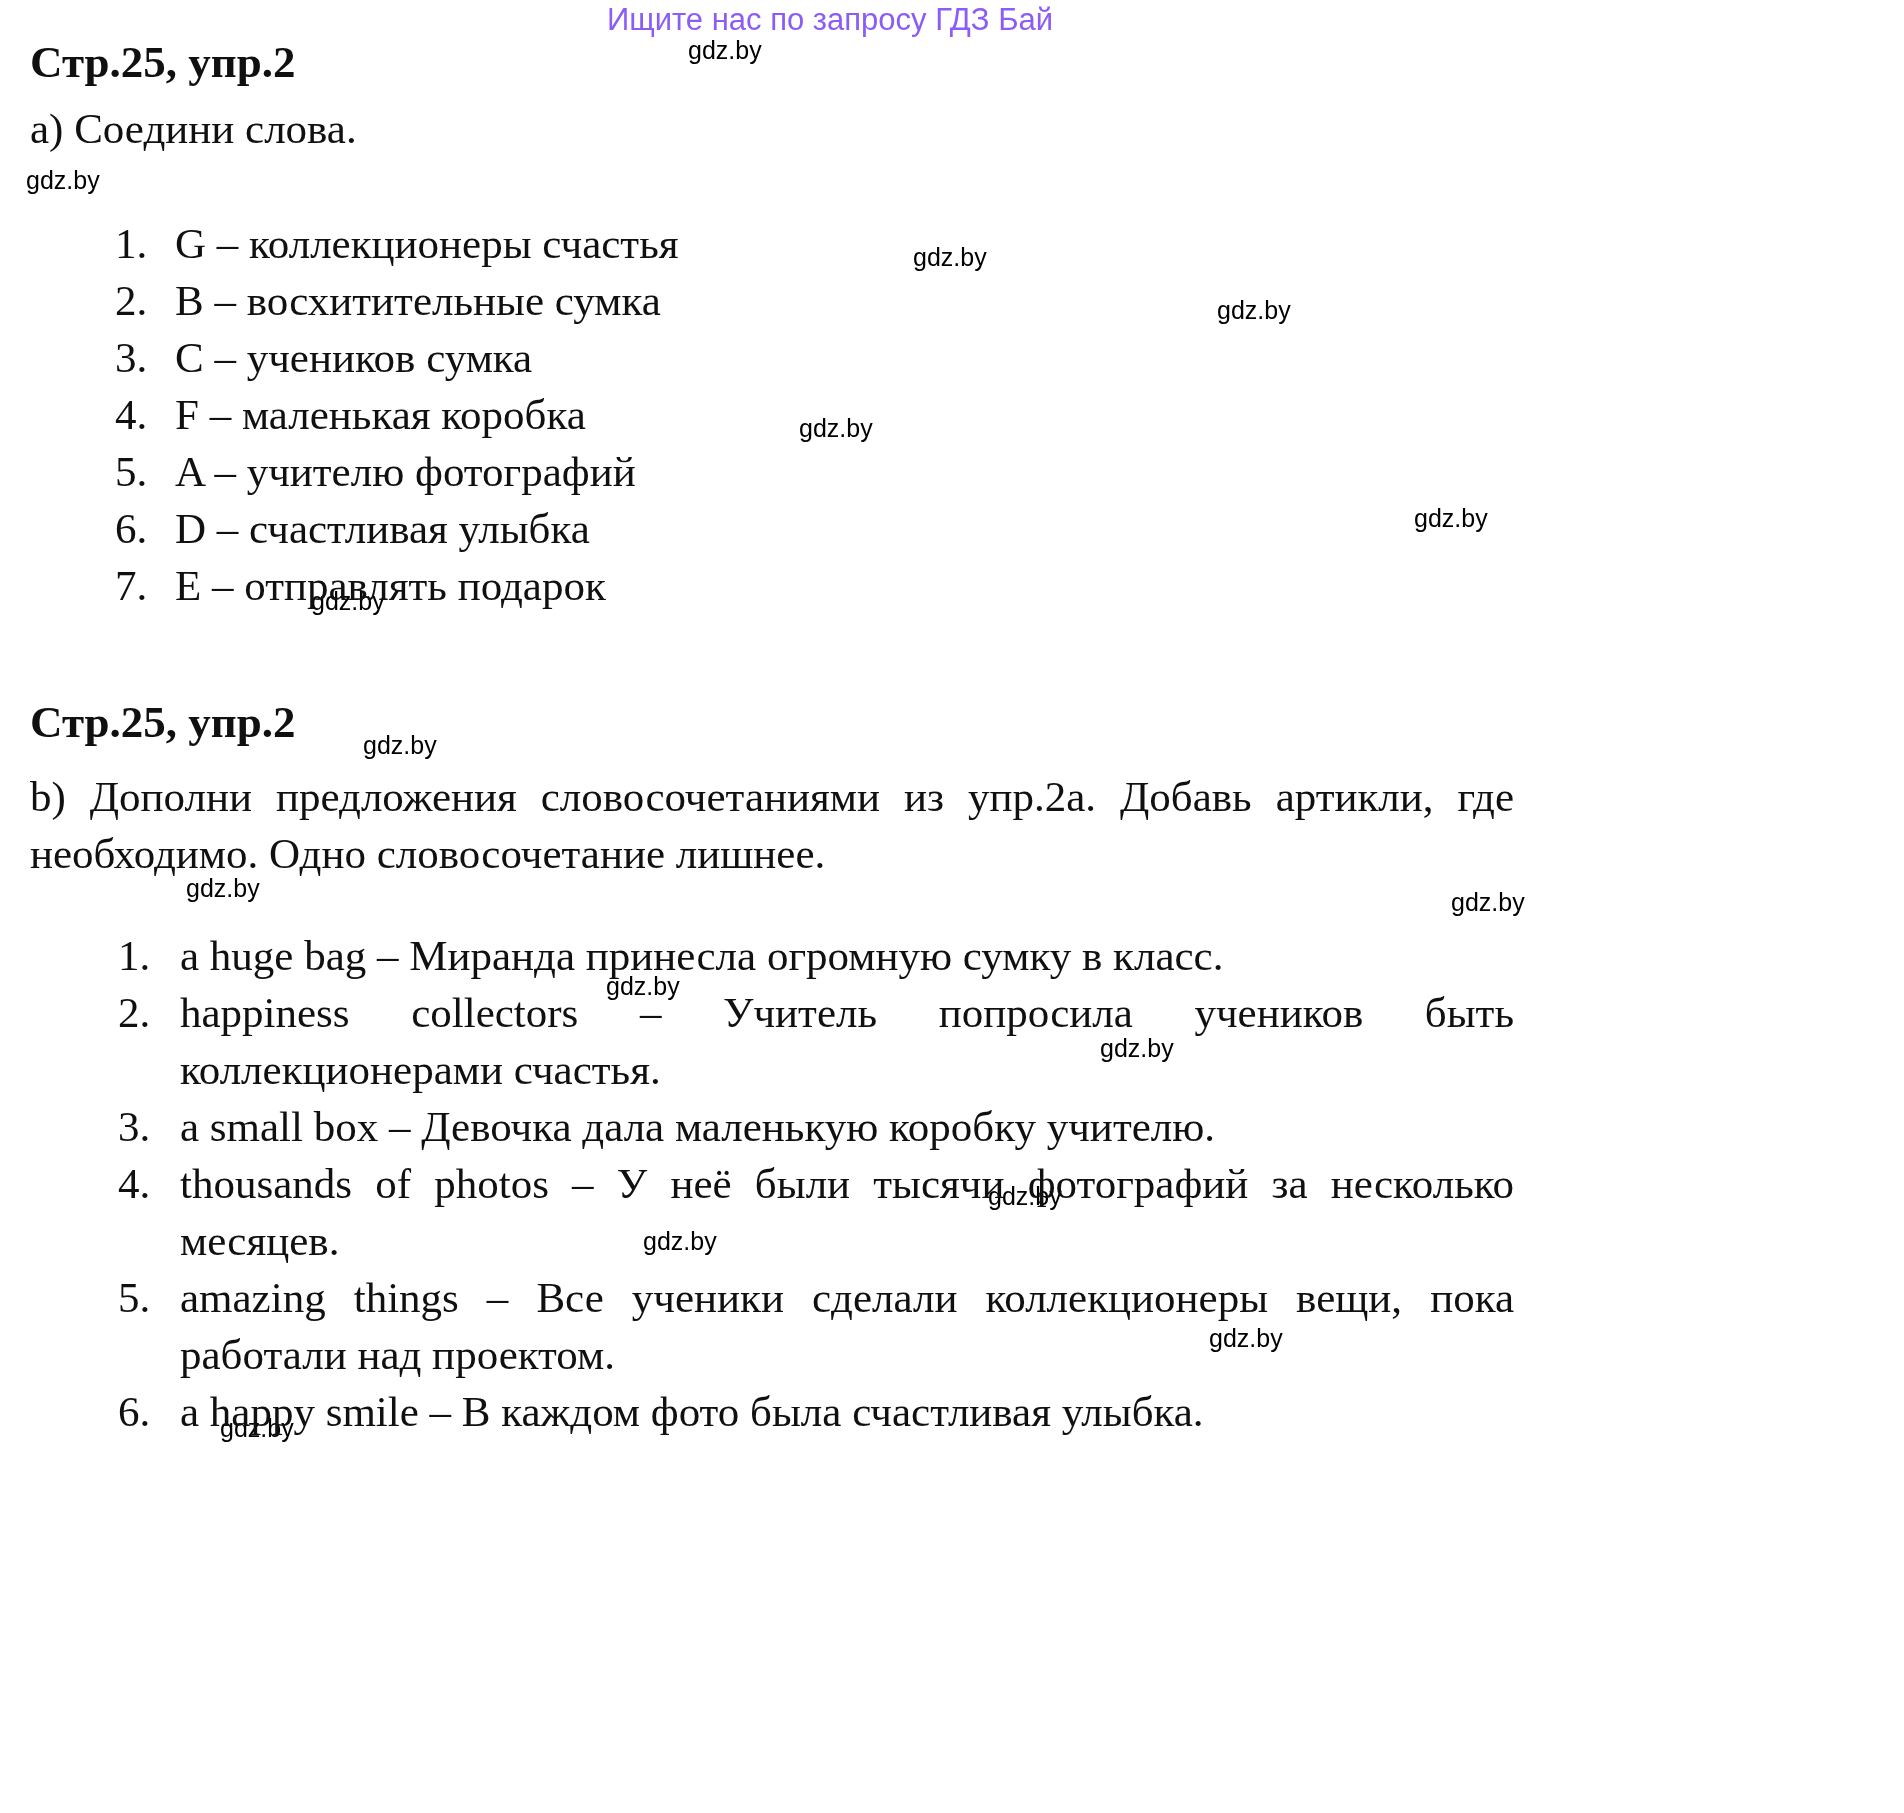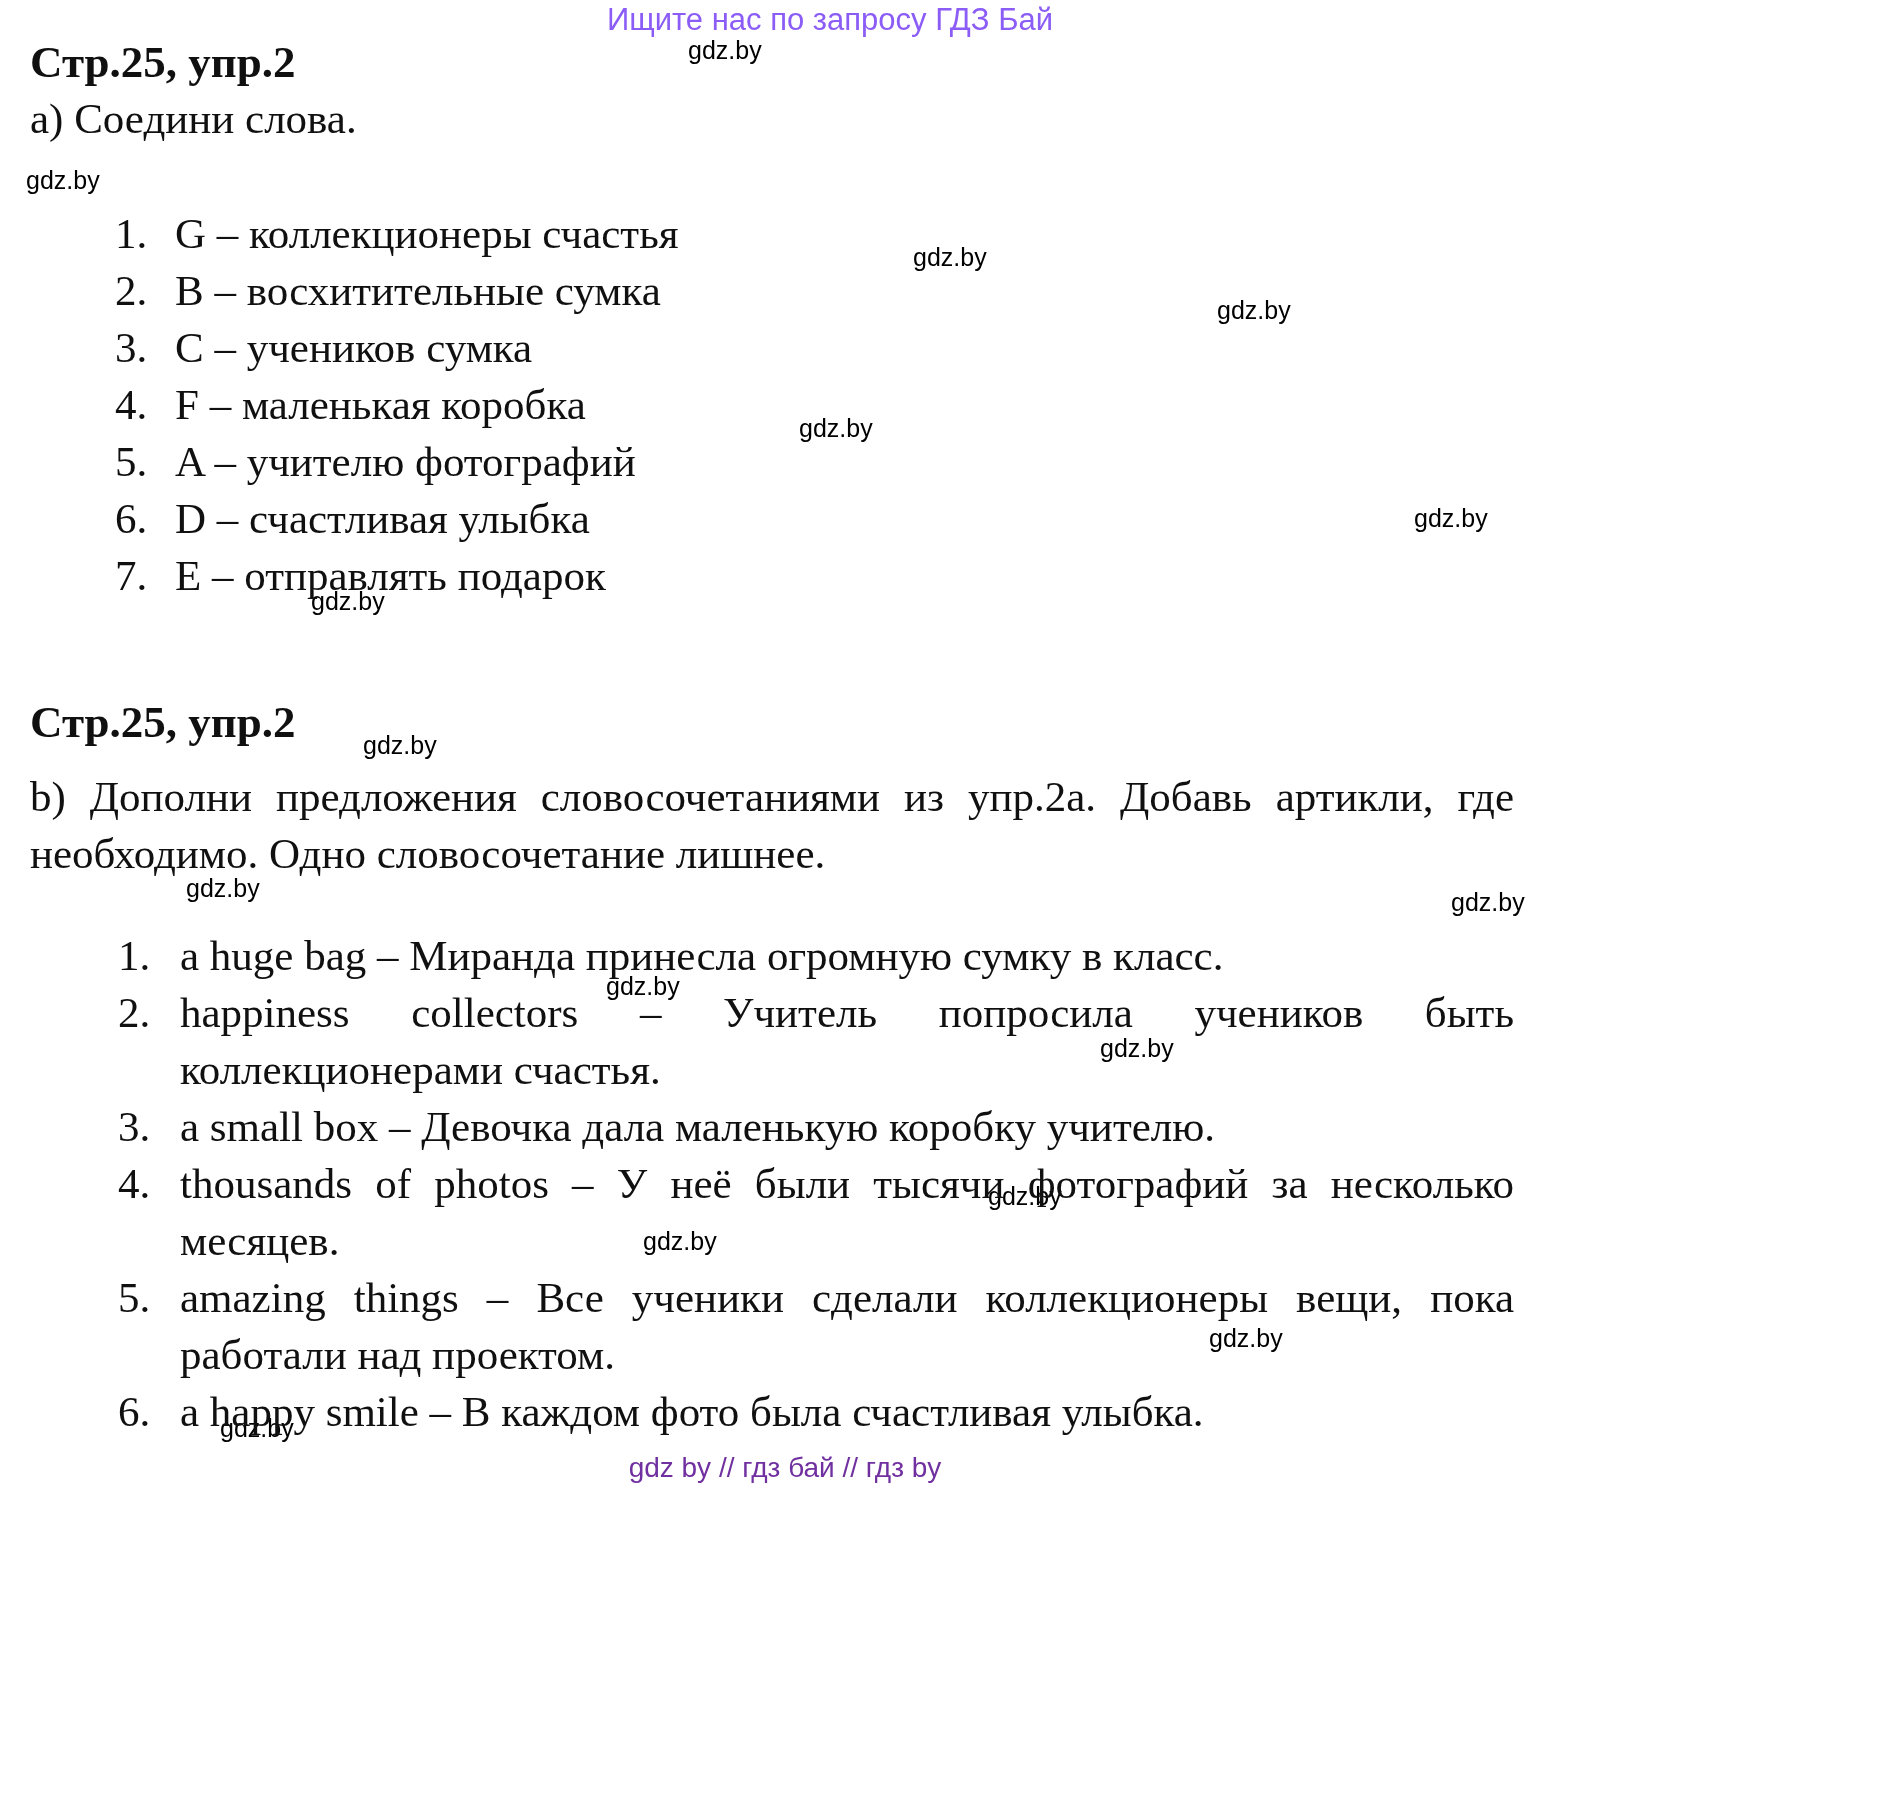--- a/index.html
+++ b/index.html
@@ -36,21 +36,21 @@
   .sec-b { top: 694px; width: 1484px; }
   .heading {
     font-size: 45px;
     font-weight: 700;
     line-height: 56px;
   }
   .bodytext {
     font-size: 43px;
     line-height: 57px;
   }
-  .sub { margin-top: 0; }
+  .sub { margin-top: 10px; }
   .intro {
     margin-top: 18px;
     text-align: justify;
   }
   .list-a { margin-top: 58px; margin-left: 85px; }
   .list-b { margin-top: 45px; margin-left: 88px; width: 1396px; }
   .row { display: flex; align-items: flex-start; }
   .row .num { flex: 0 0 62px; }
   .list-a .row .num { flex: 0 0 60px; }
   .row .txt { flex: 1 1 auto; }
@@ -151,15 +151,14 @@
         <span class="num">5.</span>
         <span class="txt">amazing things – Все ученики сделали коллекционеры вещи, пока работали над проектом.</span>
       </div>
       <div class="row">
         <span class="num">6.</span>
         <span class="txt">a happy smile – В каждом фото была счастливая улыбка.</span>
       </div>
     </div>
   </div>
 
-  <div class="footer">gdz by  //  гдз бай  //  гдз by</div>
 
 </div>
 
 </body></html>

